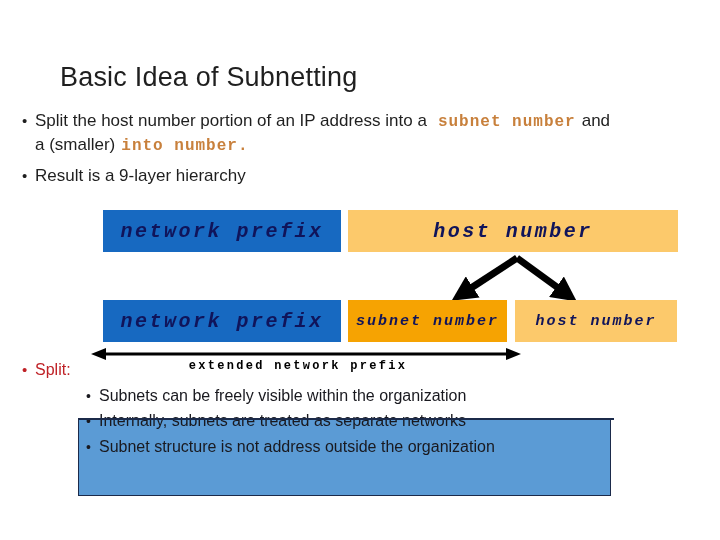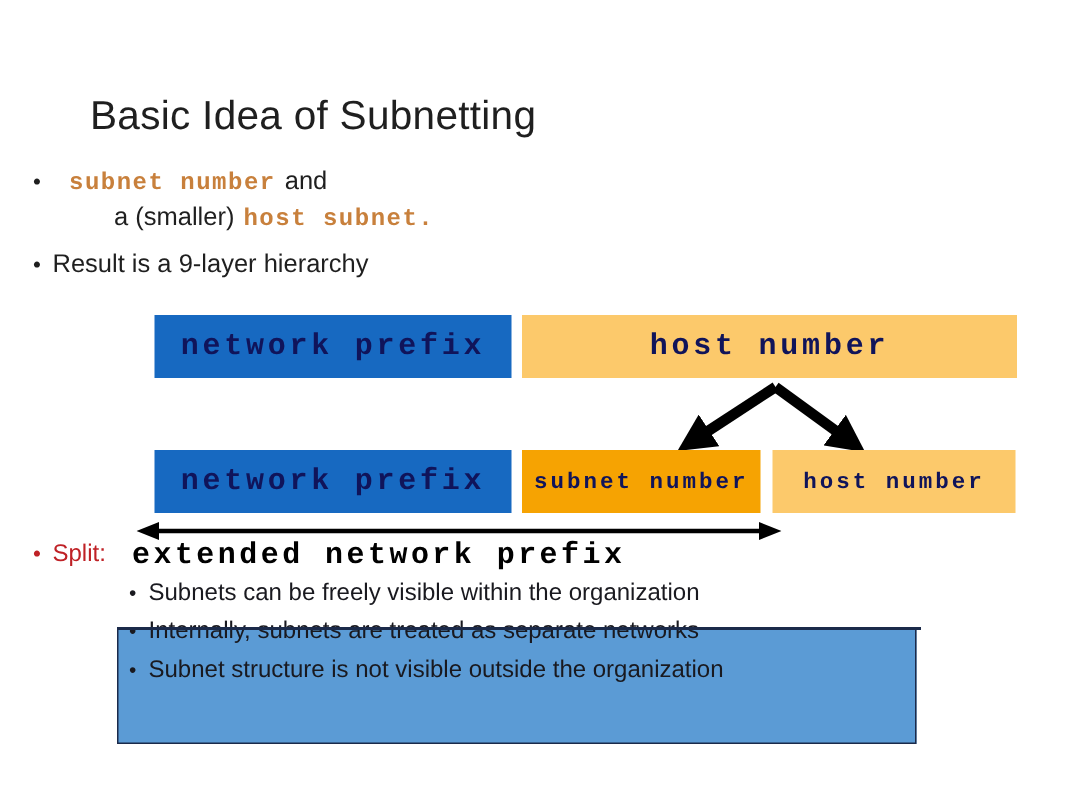--- a/index.html
+++ b/index.html
@@ -17,32 +17,32 @@
   .bul { width:13px; font-size:15px; }
   .mono-orange {
     font-family:"Liberation Mono","DejaVu Sans Mono",monospace; font-weight:bold;
     color:var(--inline-orange); font-size:16px; letter-spacing:1px;
   }
   .gap-l { margin-left:11px; }
   .gap-s { margin-left:6px; }
   .dbox {
     position:absolute; display:flex; align-items:center; justify-content:center;
     font-family:"Liberation Mono","DejaVu Sans Mono",monospace; font-weight:bold;
-    color:var(--box-text); white-space:nowrap;
+    color:var(--box-text); white-space:nowrap;font-style:italic;
   }
   .dbox.big { font-size:20px; letter-spacing:2.5px; }
   .dbox.small { font-size:15px; letter-spacing:2px; }
   .fill-blue { background:var(--box-blue); }
   .fill-lorange { background:var(--box-light-orange); }
   .fill-dorange { background:var(--box-dark-orange); }
   .arrow-svg { position:absolute; }
   .ext-label {
-    position:absolute; left:88px; top:359px; width:420px; text-align:left;
+    position:absolute; left:88px; top:359px; width:420px; text-align:center;
     font-family:"Liberation Mono","DejaVu Sans Mono",monospace; font-weight:bold;
-    font-size:20px; letter-spacing:2.3px; color:#000; white-space:nowrap;
+    font-size:12px; letter-spacing:2.3px; color:#000; white-space:nowrap;
   }
   .then-line { position:absolute; left:22px; top:361px; display:flex; align-items:baseline; font-size:16px; color:var(--then-red); white-space:nowrap; }
   .then-line .bul { color:var(--then-red); }
   .callout {
     position:absolute; left:78px; top:418px; width:533px; height:78px;
     background:var(--callout-fill); border:1.5px solid var(--callout-border);
     box-sizing:border-box; z-index:0;
   }
   .callout-topline {
     position:absolute; left:78px; top:418px; width:536px; height:2px;
@@ -56,27 +56,28 @@
 </style>
 </head>
 <body>
 
 <div class="slide">
 
   <div class="title">Basic Idea of Subnetting</div>
 
   <div class="bline" style="left:22px; top:111px;">
     <span class="bul">•</span>
+    <span>Split the host number portion of an IP address into a</span>
     <span class="mono-orange gap-l">subnet number</span>
     <span class="gap-s">and</span>
   </div>
 
-  <div class="bline" style="left:35px; top:135px;margin-left:41px;">
+  <div class="bline" style="left:35px; top:135px;">
     <span>a (smaller)</span>
-    <span class="mono-orange gap-s">host subnet.</span>
+    <span class="mono-orange gap-s">into number.</span>
   </div>
 
   <div class="bline" style="left:22px; top:166px;">
     <span class="bul">•</span>
     <span>Result is a 9-layer hierarchy</span>
   </div>
 
   <div class="dbox big fill-blue" style="left:103px; top:210px; width:238px; height:42px;">network prefix</div>
   <div class="dbox big fill-lorange" style="left:348px; top:210px; width:330px; height:42px;">host number</div>
 
@@ -112,16 +113,16 @@
   <div class="sub-bul" style="top:387px;">
     <span class="bul">•</span>
     <span>Subnets can be freely visible within the organization</span>
   </div>
   <div class="sub-bul" style="top:412px;">
     <span class="bul">•</span>
     <span>Internally, subnets are treated as separate networks</span>
   </div>
   <div class="sub-bul" style="top:438px;">
     <span class="bul">•</span>
-    <span>Subnet structure is not visible outside the organization</span>
+    <span>Subnet structure is not address outside the organization</span>
   </div>
 
 </div>
 
 </body></html>

